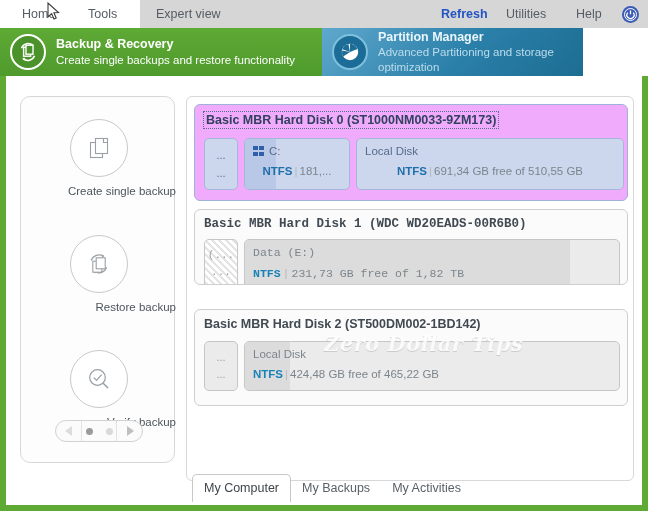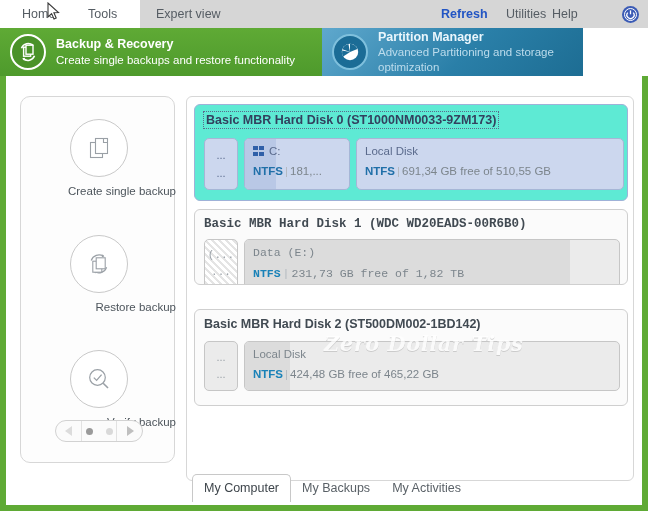--- a/index.html
+++ b/index.html
@@ -24,21 +24,21 @@
     position: absolute; top: 0; height: 28px; line-height: 28px;
     font-size: 12.5px; color: #555c63; white-space: nowrap;
     cursor: default;
   }
   .menu-item.link { color: #2255c4; font-weight: bold; }
   #m-home    { left: 22px; }
   #m-tools   { left: 88px; }
   #m-expert  { left: 156px; }
   #m-refresh { left: 441px; }
   #m-util    { left: 506px; }
-  #m-help    { left: 552px; }
+  #m-help    { left: 576px; }
 
   .powerbtn {
     position: absolute; left: 622px; top: 6px; width: 17px; height: 17px;
     border-radius: 50%; background: #3b5bb5; cursor: pointer;
     display: flex; align-items: center; justify-content: center;
   }
   .powerbtn svg { display: block; }
 
   
   .cursor { position: absolute; left: 47px; top: 2px; width: 14px; height: 20px; }
@@ -117,21 +117,21 @@
   .disklist {
     position: absolute; left: 180px; top: 20px; width: 448px; height: 385px;
     background: #ffffff; border: 1px solid #d7d7d7; border-radius: 6px;
   }
 
   .disk {
     position: absolute; left: 7px; width: 434px;
     border: 1px solid #cfcfcf; border-radius: 6px; background: #fbfbfb;
     overflow: hidden;
   }
-  #disk-0 { top: 7px;   height: 97px; background: #5eead4; border-color: #9fb2d8; }
+  #disk-0 { top: 7px;   height: 97px; background: #f0abfc; border-color: #9fb2d8; text-align: center; }
   #disk-1 { top: 112px; height: 76px; font-family: Liberation Mono, monospace; }
   #disk-2 { top: 212px; height: 97px; }
 
   .disk-title {
     position: absolute; left: 9px; top: 7px;
     font-size: 12.5px; font-weight: bold; color: #414a52; white-space: nowrap;
   }
   #disk-0 .disk-title {
     color: #32415e; border: 1px dotted #5a6a8c; padding: 1px 2px; left: 8px; top: 6px;
   }

